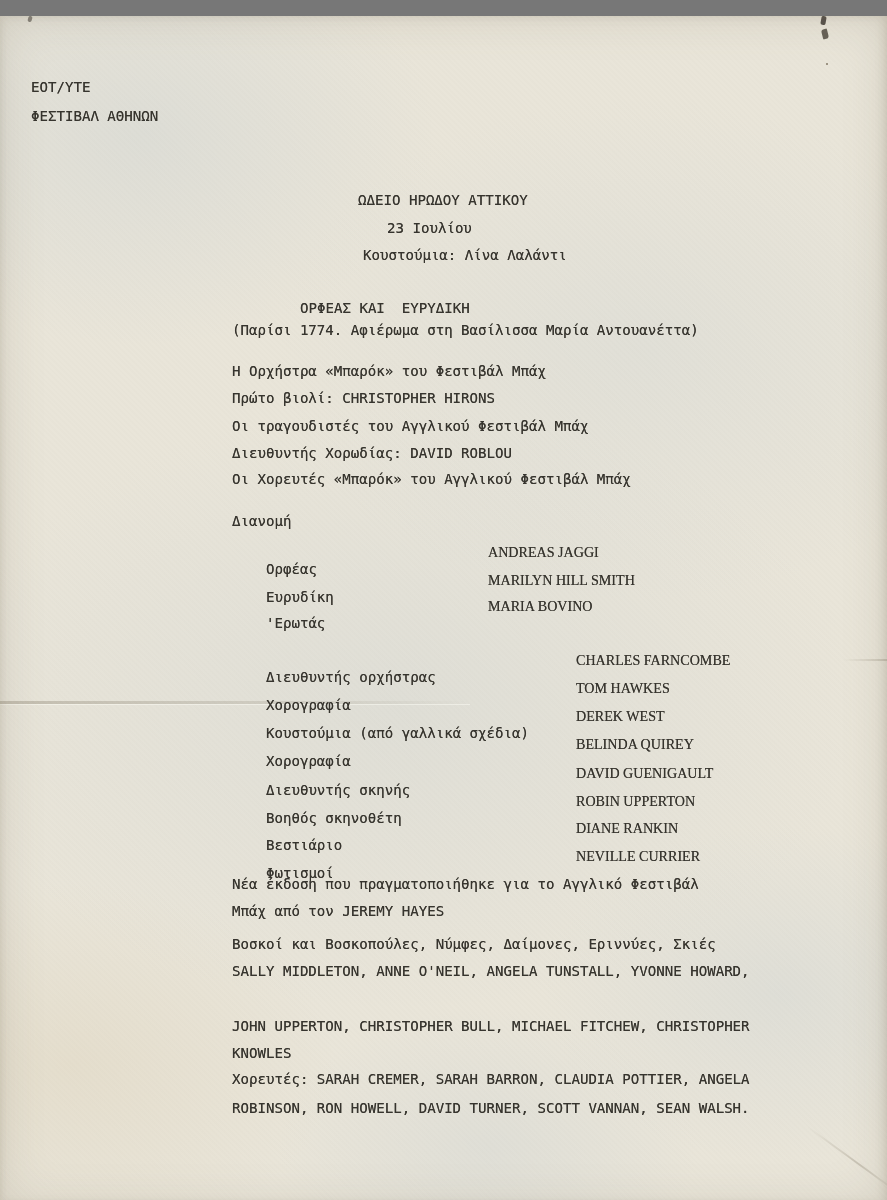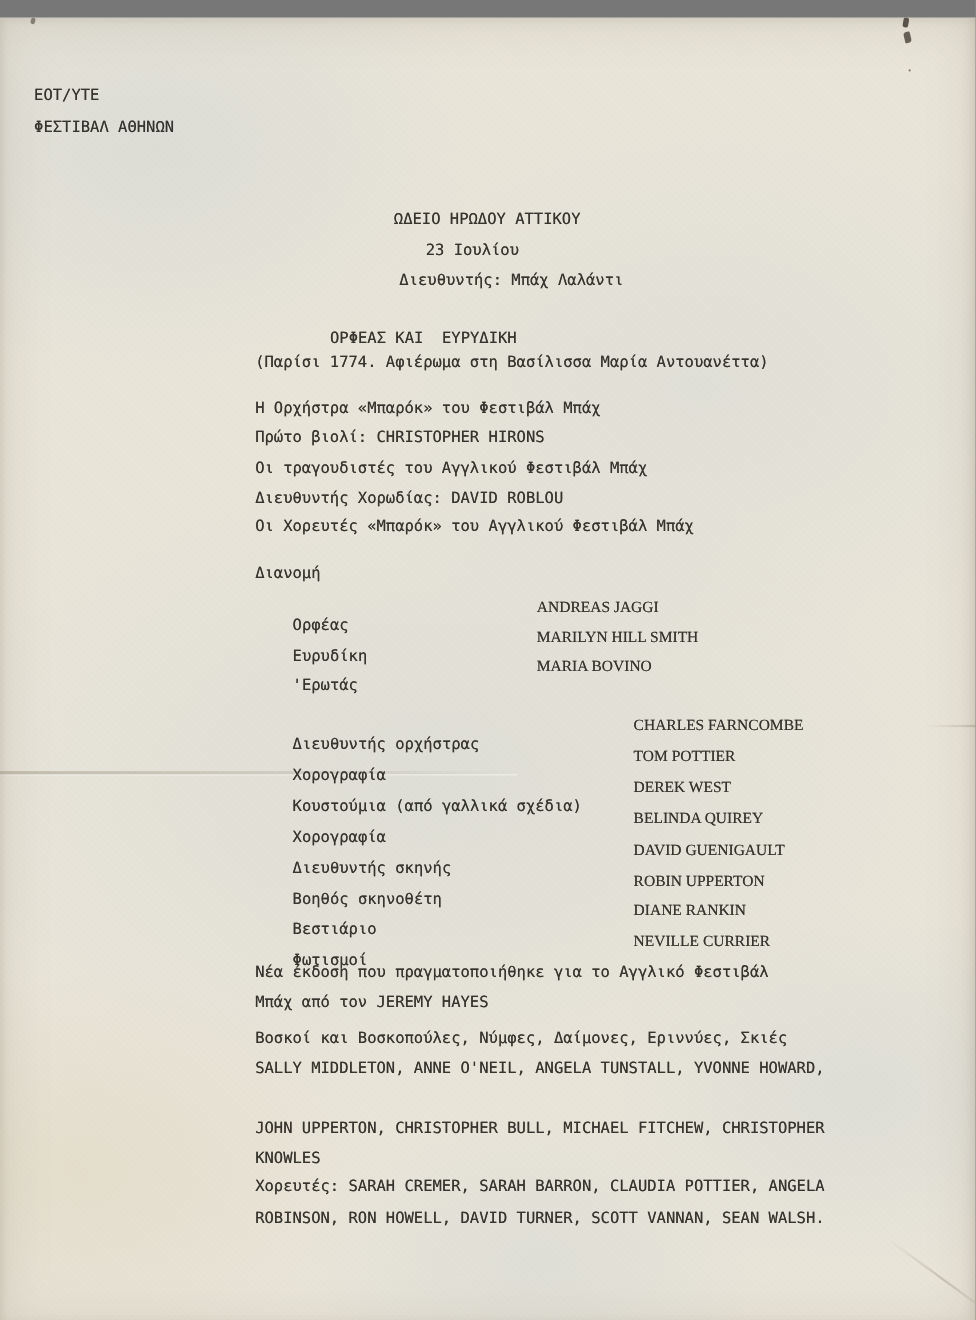--- a/index.html
+++ b/index.html
@@ -57,21 +57,21 @@
   <div class="crease" style="left:843px; top:643px; width:44px; height:2px;
               background:linear-gradient(to left, rgba(110,100,80,0.25), transparent);"></div>
   <div class="crease" style="left:795px; top:1148px; width:130px; height:2px; transform:rotate(36deg);
               background:linear-gradient(to right, transparent, rgba(115,105,85,0.28), rgba(255,255,248,0.35));"></div>
 
   <div class="tline" style="left:31px; top:63px">ΕΟΤ/ΥΤΕ</div>
   <div class="tline" style="left:31px; top:92px">ΦΕΣΤΙΒΑΛ ΑΘΗΝΩΝ</div>
 
   <div class="tline" style="left:358px; top:176px">ΩΔΕΙΟ ΗΡΩΔΟΥ ΑΤΤΙΚΟΥ</div>
   <div class="tline" style="left:387px; top:204px">23 Ιουλίου</div>
-  <div class="tline" style="left:363px; top:231px">Διευθυντής: Μπάχ Λαλάντι</div>
+  <div class="tline" style="left:363px; top:231px">Κουστούμια: Λίνα Λαλάντι</div>
   <div class="tline" style="left:300px; top:284px">ΟΡΦΕΑΣ ΚΑΙ  ΕΥΡΥΔΙΚΗ</div>
   <div class="tline" style="left:232px; top:306px">(Παρίσι 1774. Αφιέρωμα στη Βασίλισσα Μαρία Αντουανέττα)</div>
 
   <div class="tline" style="left:232px; top:347px">Η Ορχήστρα «Μπαρόκ» του Φεστιβάλ Μπάχ</div>
   <div class="tline" style="left:232px; top:374px">Πρώτο βιολί: CHRISTOPHER HIRONS</div>
   <div class="tline" style="left:232px; top:402px">Οι τραγουδιστές του Αγγλικού Φεστιβάλ Μπάχ</div>
   <div class="tline" style="left:232px; top:429px">Διευθυντής Χορωδίας: DAVID ROBLOU</div>
   <div class="tline" style="left:232px; top:455px">Οι Χορευτές «Μπαρόκ» του Αγγλικού Φεστιβάλ Μπάχ</div>
 
   <div class="tline" style="left:232px; top:497px">Διανομή</div>
@@ -88,21 +88,21 @@
     <span>'Ερωτάς</span>
     <span class="row-name cast-name-col">MARIA BOVINO</span>
   </div>
 
   <div class="tline" style="left:232px; top:636px">
     <span>Διευθυντής ορχήστρας</span>
     <span class="row-name credit-name-col">CHARLES FARNCOMBE</span>
   </div>
   <div class="tline" style="left:232px; top:664px">
     <span>Χορογραφία</span>
-    <span class="row-name credit-name-col">TOM POTTIER</span>
+    <span class="row-name credit-name-col">TOM HAWKES</span>
   </div>
   <div class="tline" style="left:232px; top:692px">
     <span>Κουστούμια (από γαλλικά σχέδια)</span>
     <span class="row-name credit-name-col">DEREK WEST</span>
   </div>
   <div class="tline" style="left:232px; top:720px">
     <span>Χορογραφία</span>
     <span class="row-name credit-name-col">BELINDA QUIREY</span>
   </div>
   <div class="tline" style="left:232px; top:749px">

